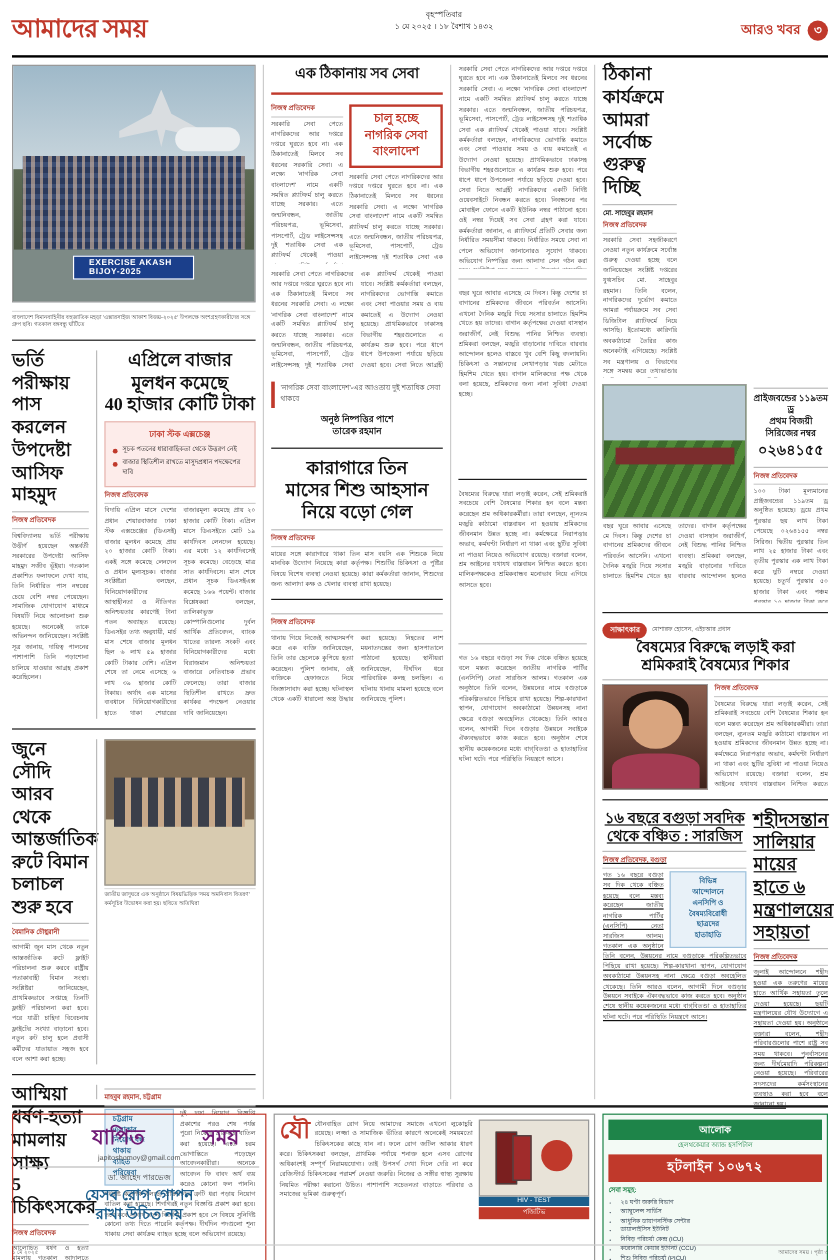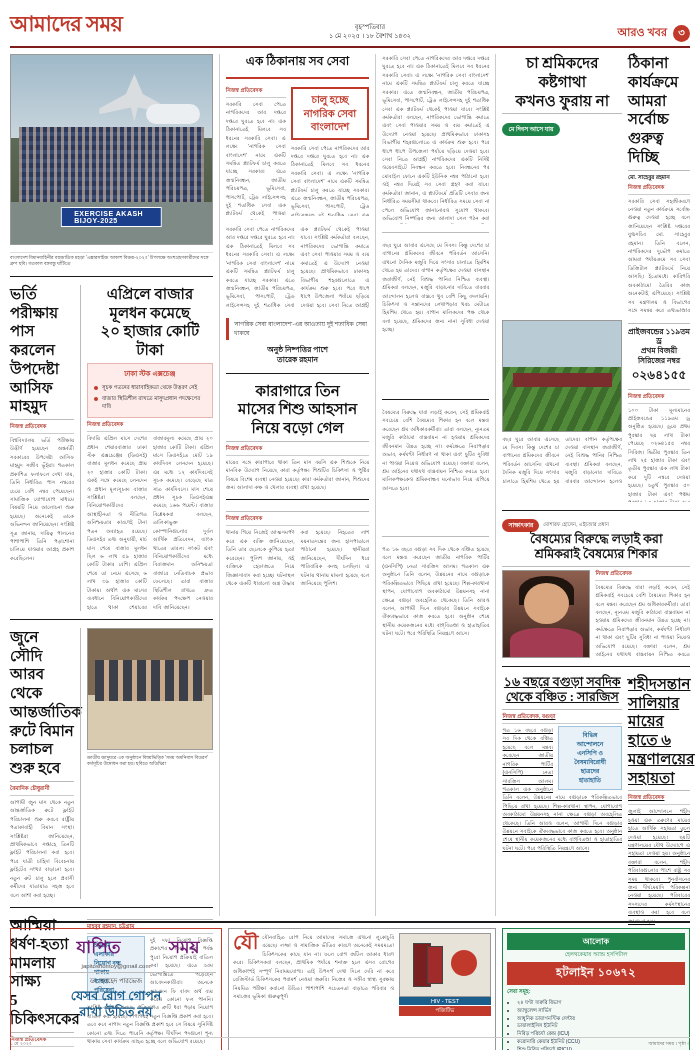--- a/index.html
+++ b/index.html
@@ -12,22 +12,22 @@
   }
   .page{
     position:relative;
     width:700px;height:1050px;
     box-sizing:border-box;
     padding:8px 10px;
     background:#fff;
   }
   
   .masthead{
-    display:flex;align-items:flex-end;justify-content:space-between;
-    border-bottom:2px solid #7f1d1d;
+    display:flex;justify-content:space-between;
+    border-bottom:2px solid #000000;
     padding-bottom:3px;
   }
   .logo{
     font-size:21px;font-weight:bold;color:#c0392b;
     letter-spacing:-.5px;
     font-family:"Liberation Serif", serif;
   }
   .mast-mid{
     font-size:6.5px;color:#222;text-align:center;line-height:1.5;
     flex:1;padding-bottom:2px;
@@ -208,21 +208,21 @@
         <div style="width:64px;">
           <div class="hl hl-sm" style="text-align:left;white-space:pre-line;">ভর্তি পরীক্ষায় পাস
 করলেন উপদেষ্টা
 আসিফ মাহমুদ</div>
           <div class="rule-thin"></div>
           <div class="byline">নিজস্ব প্রতিবেদক</div>
           <div class="body">বিশ্ববিদ্যালয় ভর্তি পরীক্ষায় উত্তীর্ণ হয়েছেন অন্তর্বর্তী সরকারের উপদেষ্টা আসিফ মাহমুদ সজীব ভূঁইয়া। গতকাল প্রকাশিত ফলাফলে দেখা যায়, তিনি নির্ধারিত পাস নম্বরের চেয়ে বেশি নম্বর পেয়েছেন। সামাজিক যোগাযোগ মাধ্যমে বিষয়টি নিয়ে আলোচনা শুরু হয়েছে। অনেকেই তাকে অভিনন্দন জানিয়েছেন। সংশ্লিষ্ট সূত্র জানায়, দায়িত্ব পালনের পাশাপাশি তিনি পড়াশোনা চালিয়ে যাওয়ার আগ্রহ প্রকাশ করেছিলেন।</div>
         </div>
         <div style="flex:1;border-left:1px solid #bbb;padding-left:6px;">
           <div class="hl hl-lg">এপ্রিলে বাজার মূলধন কমেছে</div>
-          <div class="hl hl-lg">২০ হাজার কোটি টাকা</div>
+          <div class="hl hl-lg">40 হাজার কোটি টাকা</div>
           <div class="tintbox" style="margin-top:3px;">
             <div style="font-size:7px;font-weight:bold;color:#c0392b;text-align:center;margin-bottom:3px;">ঢাকা স্টক এক্সচেঞ্জ</div>
             <ul style="margin:0;padding:0;">
               <li>সূচক পতনের ধারাবাহিকতা থেকে উত্তরণ নেই</li>
               <li>বাজার স্থিতিশীল রাখতে মাসুদপ্রধান পদক্ষেপের দাবি</li>
             </ul>
           </div>
           <div class="byline" style="margin-top:3px;">নিজস্ব প্রতিবেদক</div>
           <div class="body two">বিদায়ি এপ্রিল মাসে দেশের প্রধান শেয়ারবাজার ঢাকা স্টক এক্সচেঞ্জের (ডিএসই) বাজার মূলধন কমেছে প্রায় ২০ হাজার কোটি টাকা। একই সঙ্গে কমেছে লেনদেন ও প্রধান মূল্যসূচক। বাজার সংশ্লিষ্টরা বলছেন, বিনিয়োগকারীদের আস্থাহীনতা ও নীতিগত অনিশ্চয়তার কারণেই টানা পতন অব্যাহত রয়েছে। ডিএসইর তথ্য অনুযায়ী, মার্চ মাস শেষে বাজার মূলধন ছিল ৬ লাখ ৫৯ হাজার কোটি টাকার বেশি। এপ্রিল শেষে তা নেমে এসেছে ৬ লাখ ৩৯ হাজার কোটি টাকায়। অর্থাৎ এক মাসের ব্যবধানে বিনিয়োগকারীদের হাতে থাকা শেয়ারের বাজারমূল্য কমেছে প্রায় ২০ হাজার কোটি টাকা। এপ্রিল মাসে ডিএসইতে মোট ১৯ কার্যদিবস লেনদেন হয়েছে। এর মধ্যে ১২ কার্যদিবসেই সূচক কমেছে। বেড়েছে মাত্র সাত কার্যদিবসে। মাস শেষে প্রধান সূচক ডিএসইএক্স কমেছে ১৬৬ পয়েন্ট। বাজার বিশ্লেষকরা বলছেন, তালিকাভুক্ত কোম্পানিগুলোর দুর্বল আর্থিক প্রতিবেদন, ব্যাংক খাতের তারল্য সংকট এবং বিনিয়োগকারীদের মধ্যে বিরাজমান অনিশ্চয়তা বাজারে নেতিবাচক প্রভাব ফেলেছে। তারা বাজার স্থিতিশীল রাখতে দ্রুত কার্যকর পদক্ষেপ নেওয়ার দাবি জানিয়েছেন।</div>
         </div>
@@ -327,28 +327,20 @@
       </div>
       <div class="rule-thin"></div>
       <div style="flex:1;min-height:0;">
         <div class="body">গত ১৬ বছরে বগুড়া সব দিক থেকে বঞ্চিত হয়েছে বলে মন্তব্য করেছেন জাতীয় নাগরিক পার্টির (এনসিপি) নেতা সারজিস আলম। গতকাল এক অনুষ্ঠানে তিনি বলেন, উন্নয়নের নামে বগুড়াকে পরিকল্পিতভাবে পিছিয়ে রাখা হয়েছে। শিল্প-কারখানা স্থাপন, যোগাযোগ অবকাঠামো উন্নয়নসহ নানা ক্ষেত্রে বগুড়া অবহেলিত থেকেছে। তিনি আরও বলেন, আগামী দিনে বগুড়ার উন্নয়নে সবাইকে ঐক্যবদ্ধভাবে কাজ করতে হবে। অনুষ্ঠান শেষে স্থানীয় কয়েকজনের মধ্যে বাগ্‌বিতণ্ডা ও হাতাহাতির ঘটনা ঘটে। পরে পরিস্থিতি নিয়ন্ত্রণে আসে।</div>
       </div>
     </div>
 
     <div class="col c-right" style="border-left:1px solid #ccc;padding-left:6px;">
 
       <div style="display:flex;gap:6px;">
-        <div style="flex:1;">
-          <div class="hl hl-lg">চা শ্রমিকদের কষ্টগাথা</div>
-          <div class="hl hl-lg">কখনও ফুরায় না</div>
-          <div class="rule-thin"></div>
-          <div style="text-align:left;margin-bottom:3px;">
-            <span class="greenpill">মে দিবস আসে যায়</span>
-          </div>
-        </div>
         <div style="width:62px;">
           <div class="hl hl-sm" style="text-align:left;">ঠিকানা কার্যক্রমে আমরা সর্বোচ্চ গুরুত্ব দিচ্ছি</div>
           <div class="rule-thin"></div>
           <div style="font-size:5.5px;font-weight:bold;color:#111;margin-bottom:2px;">মো. সাহেবুর রহমান</div>
           <div class="byline">নিজস্ব প্রতিবেদক</div>
           <div class="body" style="height:118px;overflow:hidden;">সরকারি সেবা সহজীকরণে নেওয়া নতুন কার্যক্রমে সর্বোচ্চ গুরুত্ব দেওয়া হচ্ছে বলে জানিয়েছেন সংশ্লিষ্ট দপ্তরের যুগ্মসচিব মো. সাহেবুর রহমান। তিনি বলেন, নাগরিকদের দুর্ভোগ কমাতে আমরা পর্যায়ক্রমে সব সেবা ডিজিটাল প্ল্যাটফর্মে নিয়ে আসছি। ইতোমধ্যে কারিগরি অবকাঠামো তৈরির কাজ অনেকটাই এগিয়েছে। সংশ্লিষ্ট সব মন্ত্রণালয় ও বিভাগের সঙ্গে সমন্বয় করে তথ্যভাণ্ডার তৈরি করা হচ্ছে। তিনি আরও বলেন, সেবা নিতে এসে কেউ যাতে হয়রানির শিকার না হন সেদিকে কঠোর নজরদারি থাকবে। প্রতিটি সেবার জন্য সময়সীমা নির্ধারণ করে দেওয়া হবে এবং তা মনিটর করা হবে।</div>
         </div>
       </div>
 
       <div style="display:flex;gap:6px;">

